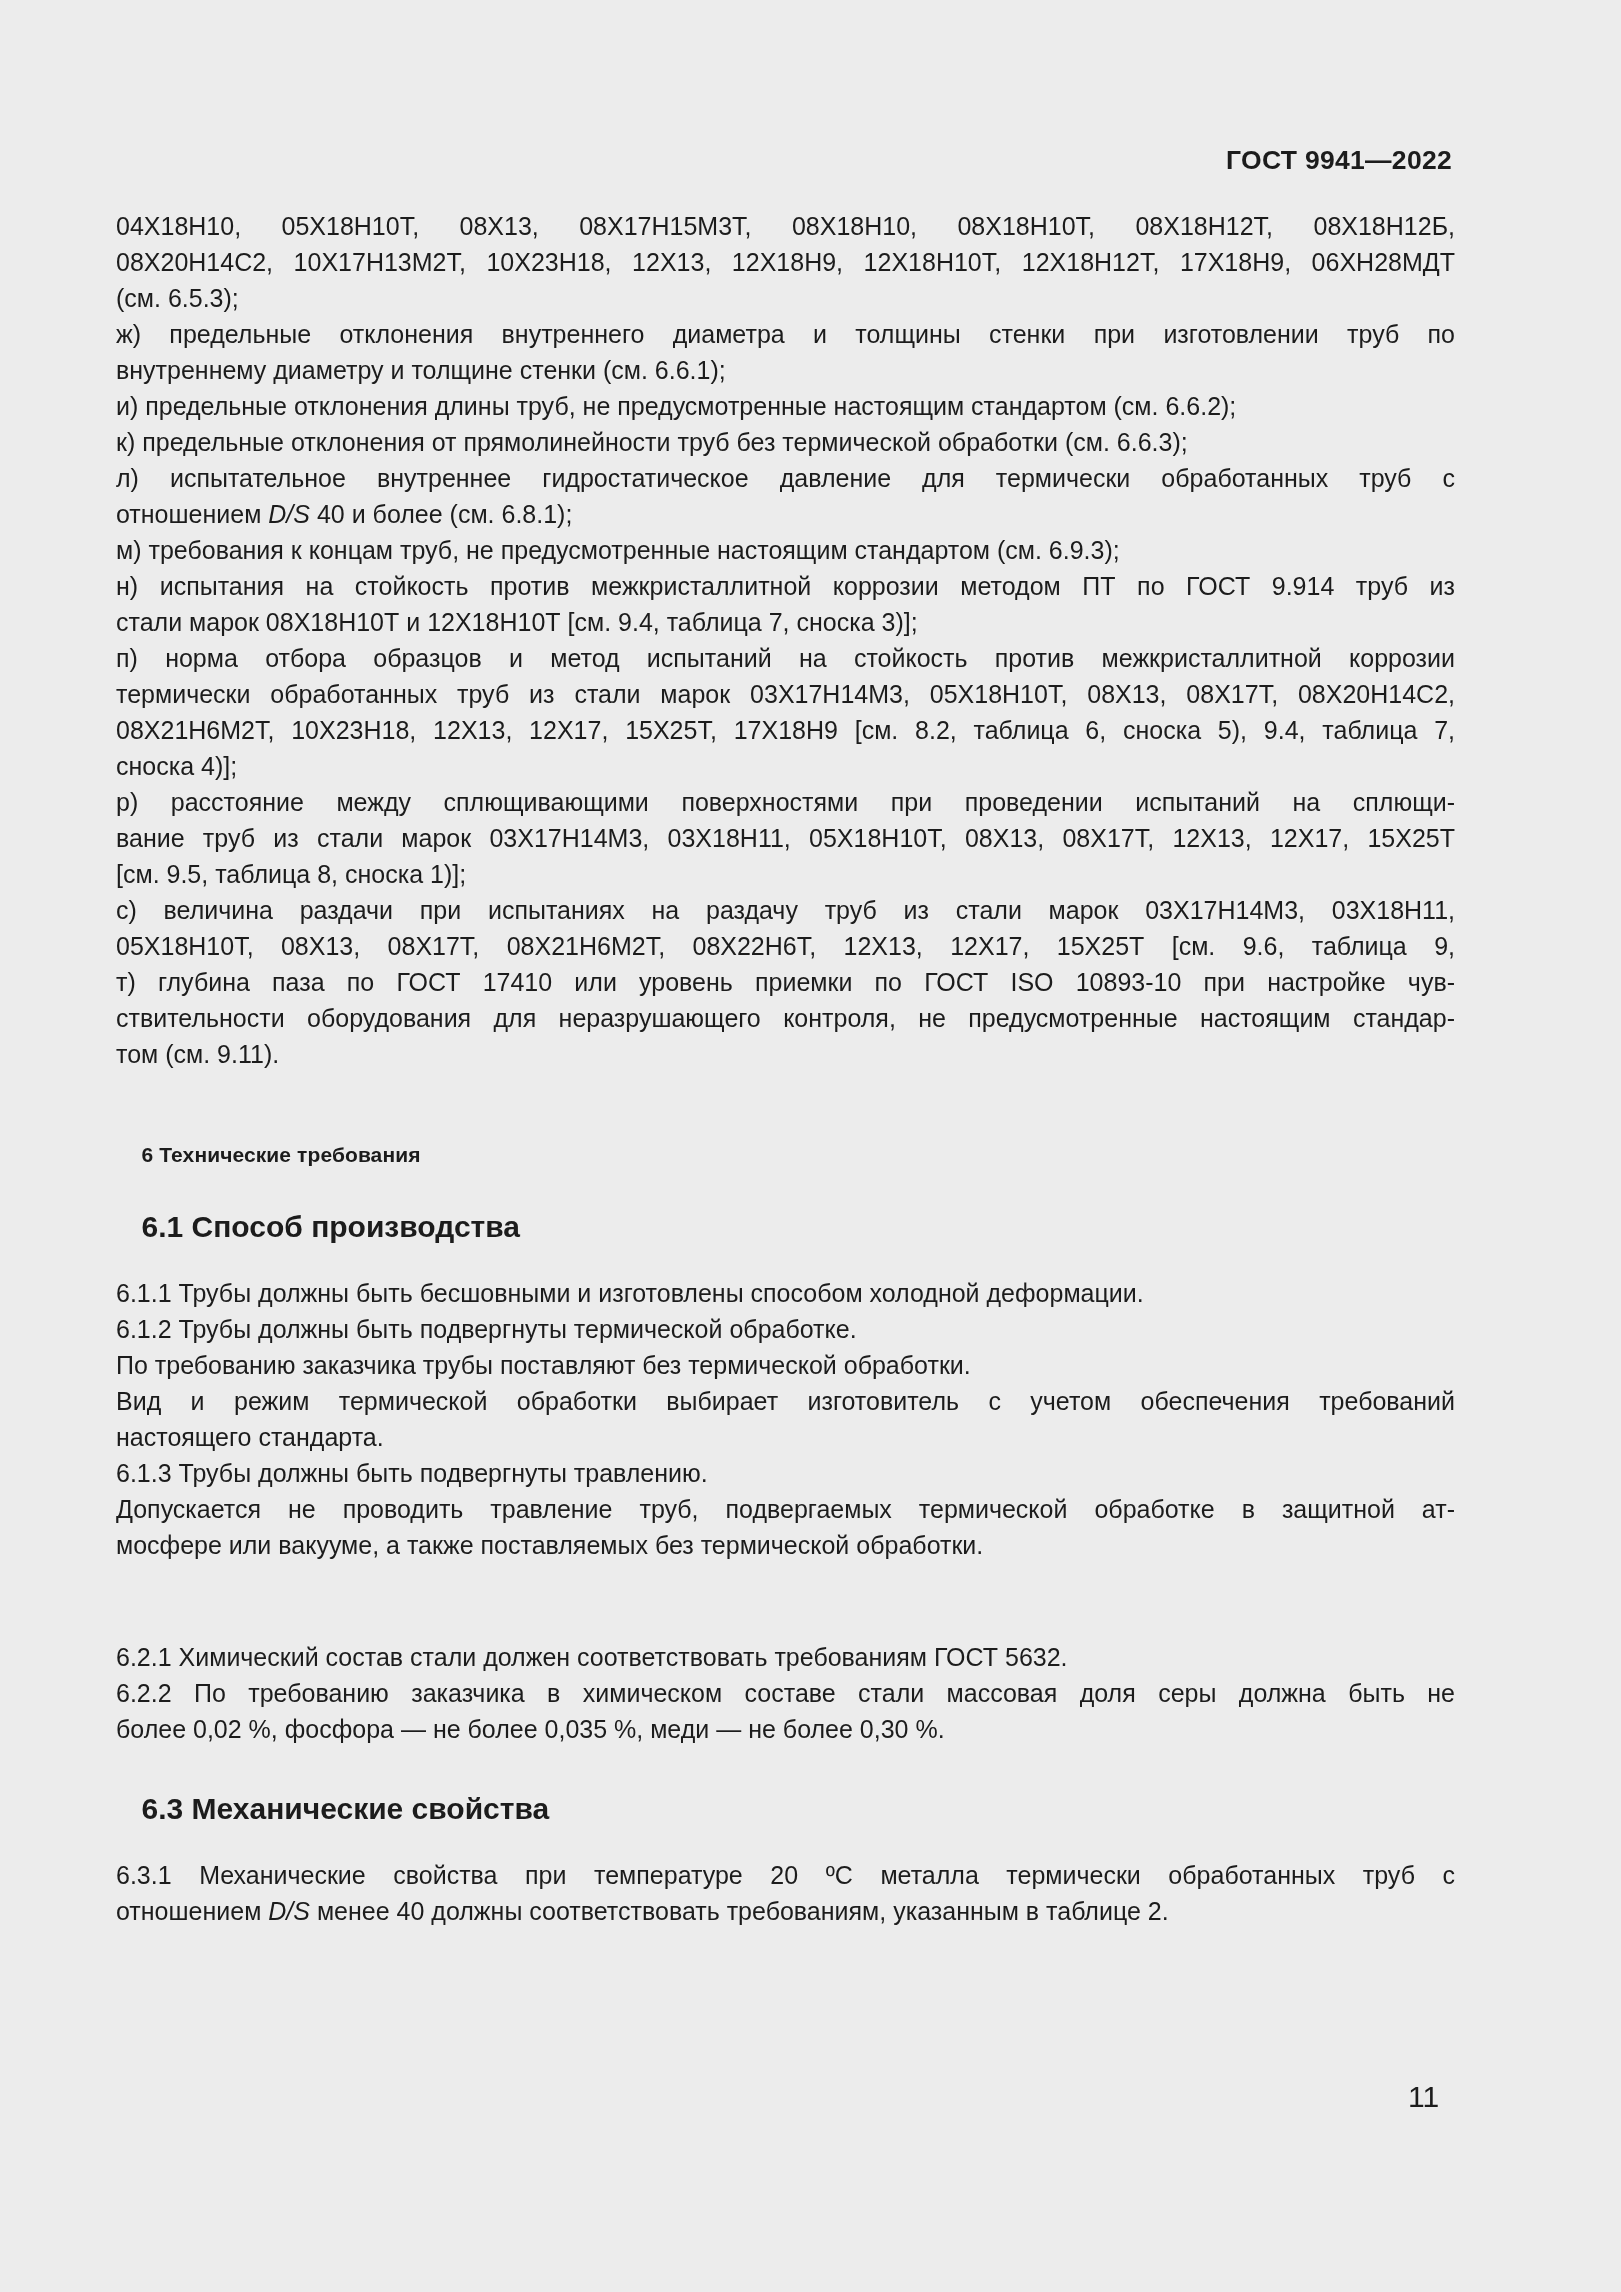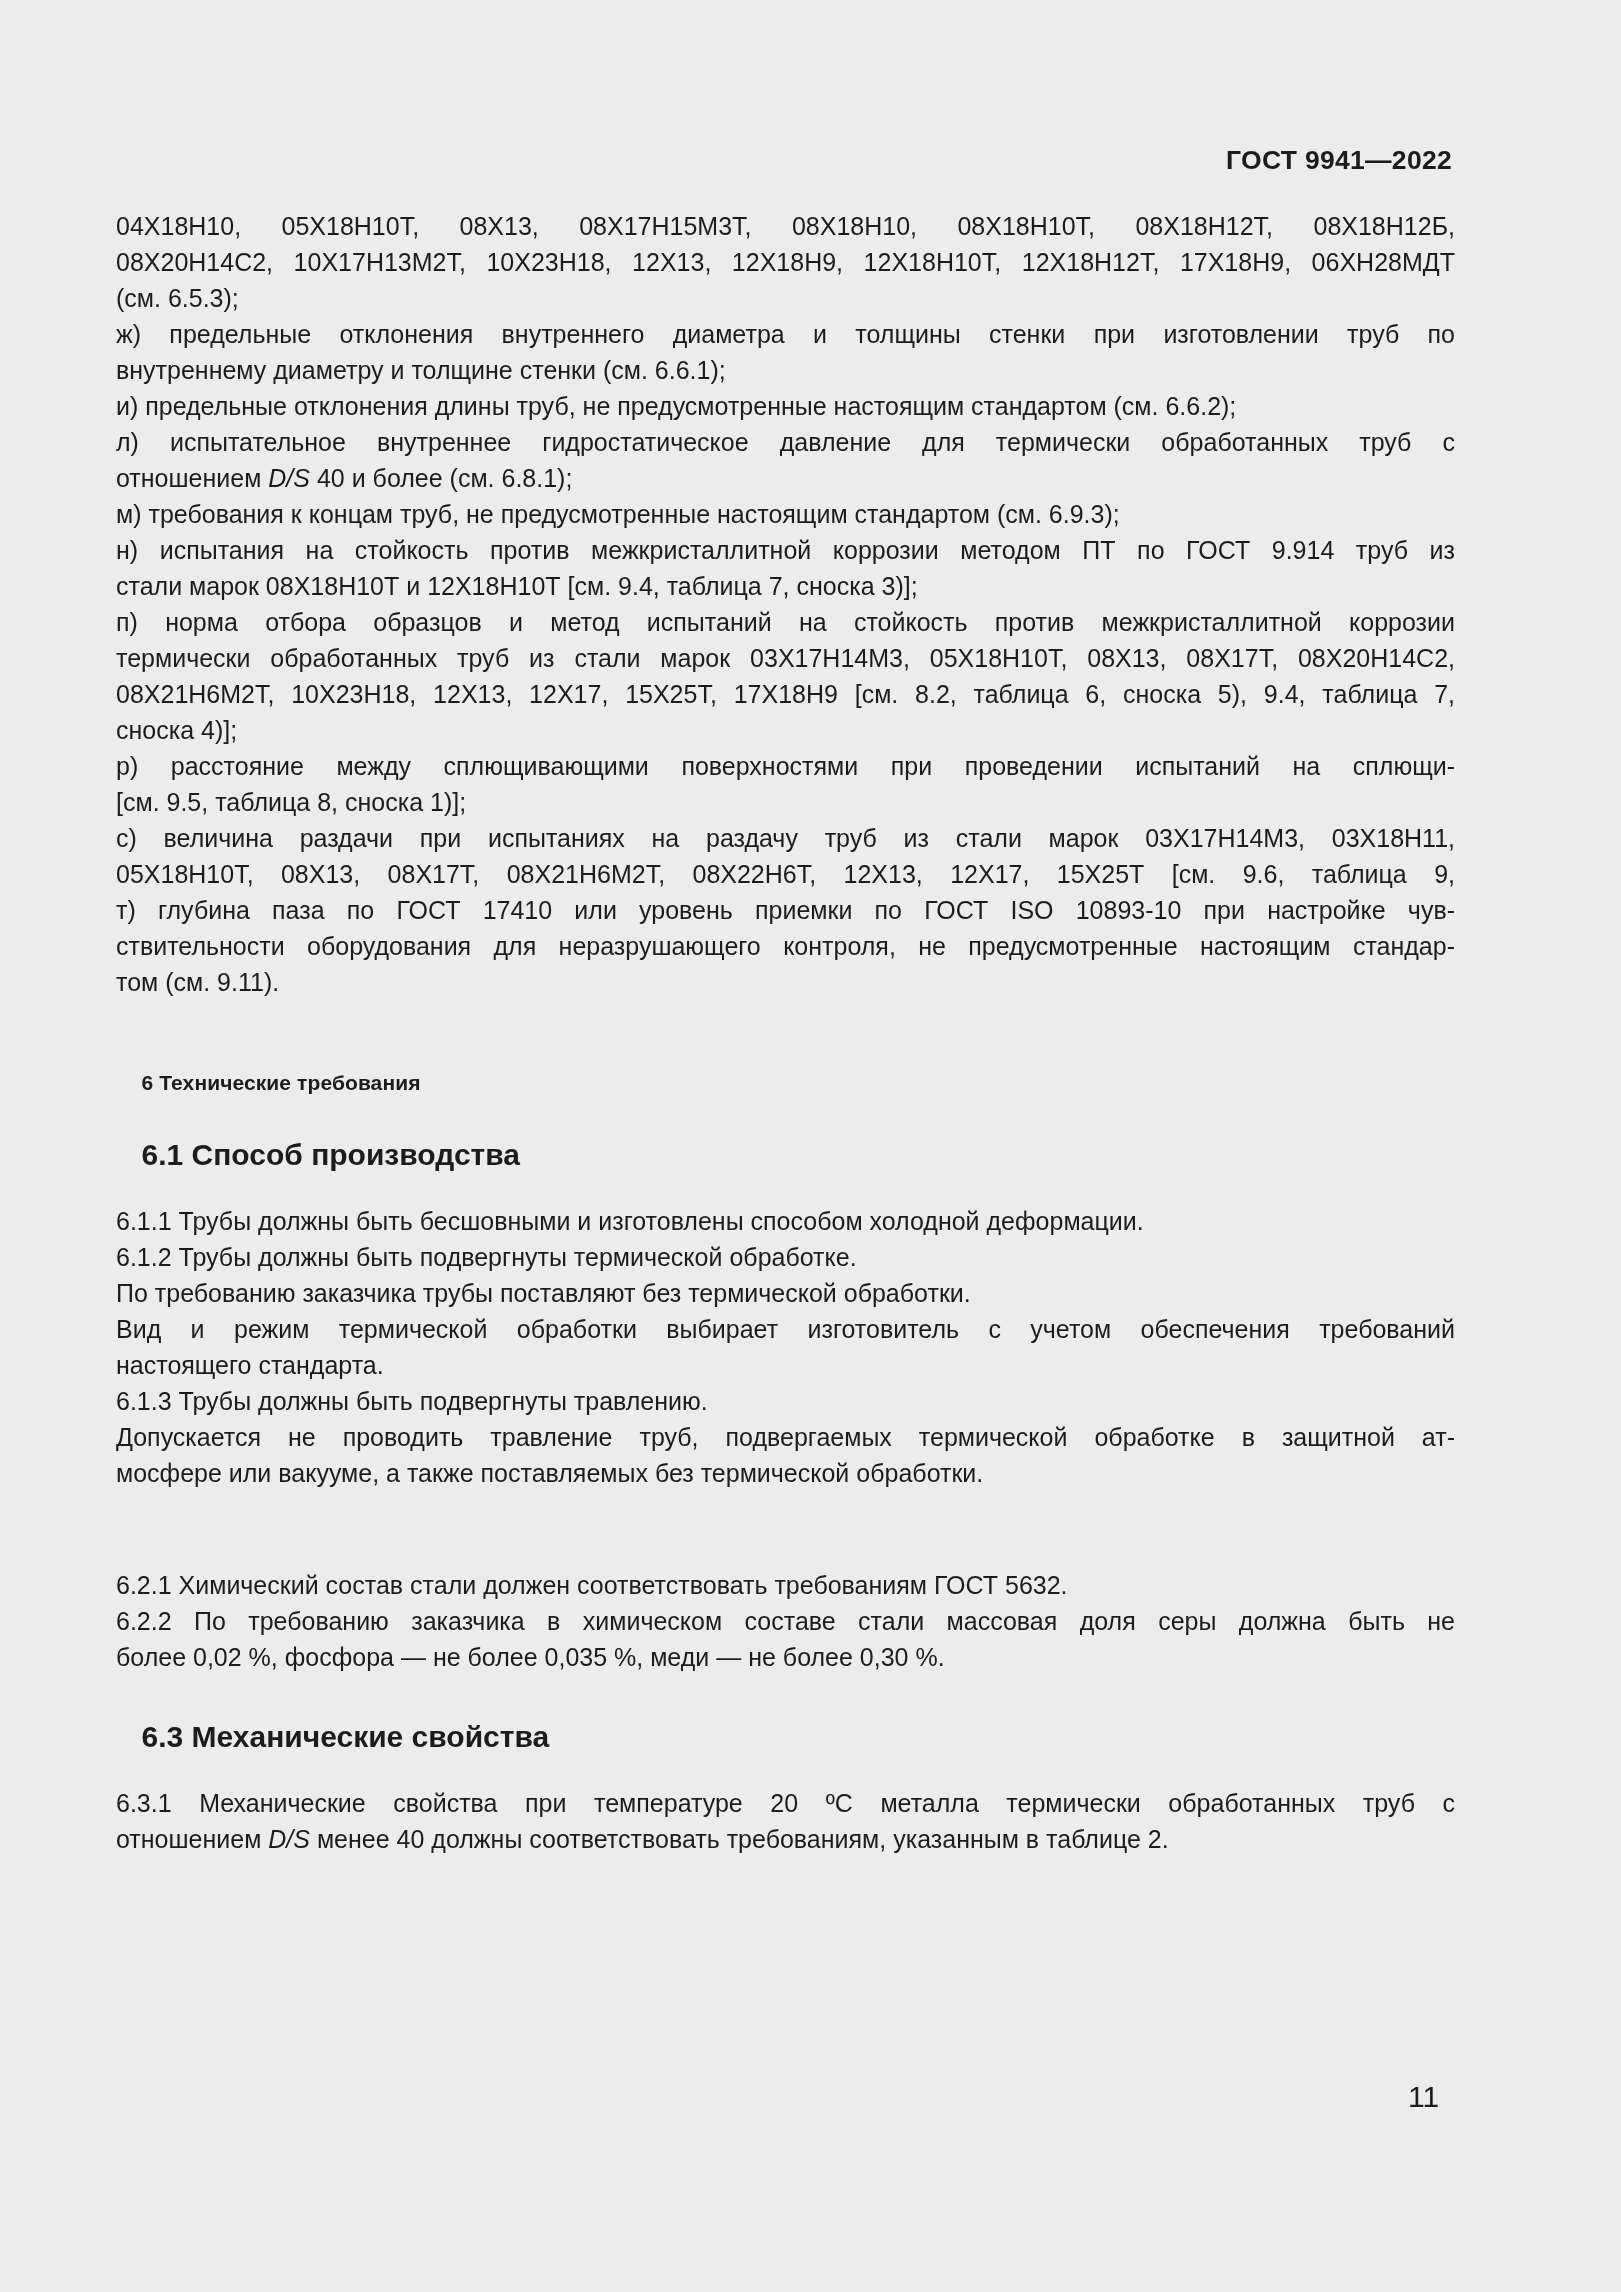--- a/index.html
+++ b/index.html
@@ -108,20 +108,23 @@
 
     <p class="body">
       <span class="jline wide">ж)  предельные отклонения внутреннего диаметра и толщины стенки при изготовлении труб по</span>
       <span class="jline last">внутреннему диаметру и толщине стенки (см. 6.6.1);</span>
     </p>
 
     <p class="body">
       <span class="jline last">и)  предельные отклонения длины труб, не предусмотренные настоящим стандартом (см. 6.6.2);</span>
     </p>
 
+    <p class="body">
+      <span class="jline last">к)  предельные отклонения от прямолинейности труб без термической обработки (см. 6.6.3);</span>
+    </p>
 
     <p class="body">
       <span class="jline wide">л)  испытательное внутреннее гидростатическое давление для термически обработанных труб с</span>
       <span class="jline last"><span>отношением </span><i>D/S</i><span> 40 и более (см. 6.8.1);</span></span>
     </p>
 
     <p class="body">
       <span class="jline last">м)  требования к концам труб, не предусмотренные настоящим стандартом (см. 6.9.3);</span>
     </p>
 
@@ -132,20 +135,21 @@
 
     <p class="body">
       <span class="jline wide">п)  норма отбора образцов и метод испытаний на стойкость против межкристаллитной коррозии</span>
       <span class="jline wide">термически обработанных труб из стали марок 03Х17Н14М3, 05Х18Н10Т, 08Х13, 08Х17Т, 08Х20Н14С2,</span>
       <span class="jline wide">08Х21Н6М2Т, 10Х23Н18, 12Х13, 12Х17, 15Х25Т, 17Х18Н9 [см. 8.2, таблица 6, сноска 5), 9.4, таблица 7,</span>
       <span class="jline last">сноска 4)];</span>
     </p>
 
     <p class="body">
       <span class="jline wide">р)  расстояние между сплющивающими поверхностями при проведении испытаний на сплющи-</span>
+      <span class="jline wide">вание труб из стали марок 03Х17Н14М3, 03Х18Н11, 05Х18Н10Т, 08Х13, 08Х17Т, 12Х13, 12Х17, 15Х25Т</span>
       <span class="jline last">[см. 9.5, таблица 8, сноска 1)];</span>
     </p>
 
     <p class="body">
       <span class="jline wide">с)  величина раздачи при испытаниях на раздачу труб из стали марок 03Х17Н14М3, 03Х18Н11,</span>
       <span class="jline wide">05Х18Н10Т,  08Х13,  08Х17Т,  08Х21Н6М2Т,  08Х22Н6Т,  12Х13,  12Х17,  15Х25Т  [см.  9.6,  таблица  9,</span>
     </p>
 
     <p class="body">
       <span class="jline wide">т)  глубина паза по ГОСТ 17410 или уровень приемки по ГОСТ ISO 10893-10 при настройке чув-</span>

